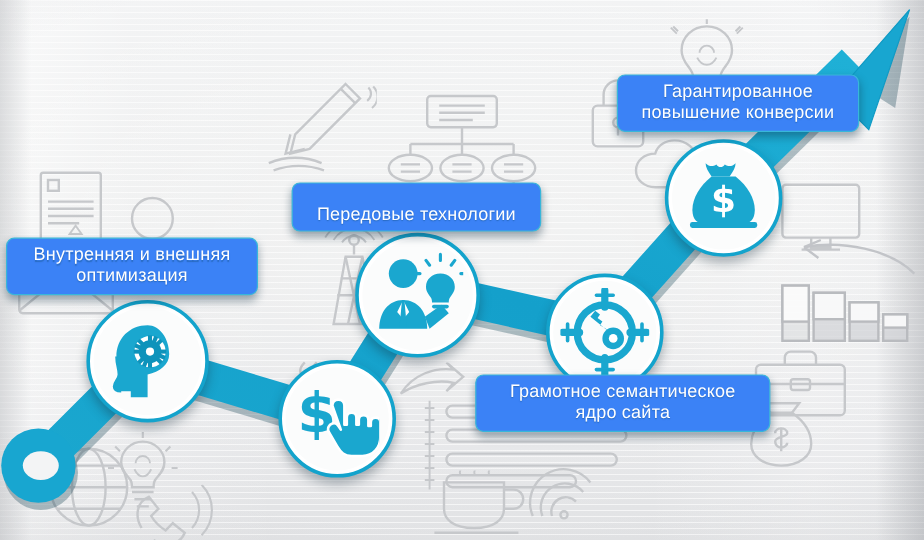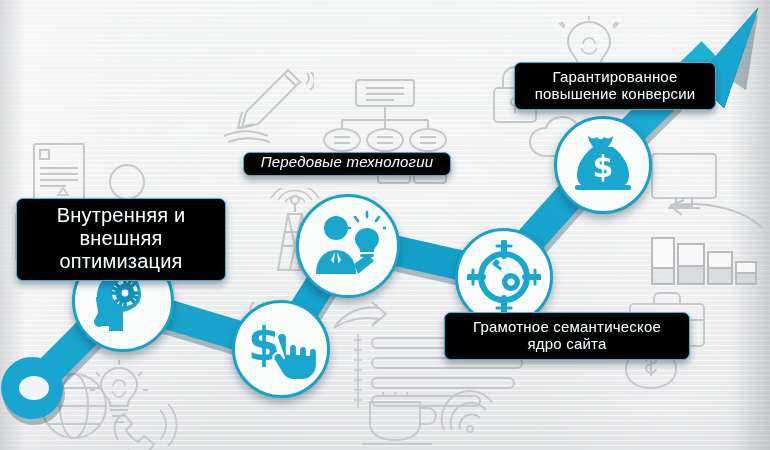--- a/index.html
+++ b/index.html
@@ -34,30 +34,30 @@
   .arrow-layer{position:absolute;inset:0;}
 
   
   .node{position:absolute;border-radius:50%;background:#fbfcfc;
         border:3px solid #13a3cc;
         box-shadow:0 5px 9px rgba(20,40,55,.34), inset 0 0 0 3px #ffffff;
         display:flex;align-items:center;justify-content:center;}
   .node svg{display:block;}
 
   
-  .label{position:absolute;background:#000000;color:#ffffff;
+  .label{position:absolute;background:#3b82f6;color:#ffffff;
         border-radius:7px;border:1px solid #38b6da;
         box-shadow:0 4px 7px rgba(15,45,65,.40);
         text-align:center;line-height:1.16;letter-spacing:.2px;
         padding:5px 9px 6px 9px;white-space:pre-line;
         text-shadow:0 1px 1px rgba(0,60,85,.35);}
-  .label.l1{left:16px;top:198px;width:190px;font-size:20px;}
+  .label.l1{left:5px;top:198px;width:190px;font-size:15px;}
   .label.l2{left:204px;top:396px;width:148px;font-size:15px;}
-  .label.l3{left:243px;top:152px;width:190px;font-size:15px;padding:0 8px 5px 8px;font-style:italic;}
-  .label.l4{left:396px;top:312px;width:226px;font-size:15px;margin-left:48px;}
+  .label.l3{left:243px;top:152px;width:190px;font-size:15px;padding:17px 8px 5px 8px;}
+  .label.l4{left:396px;top:312px;width:226px;font-size:15px;}
   .label.l5{left:514px;top:62px;width:182px;font-size:15px;}
 </style>
 </head>
 <body>
 
 <div id="stage">
 
   <div class="bg-base"></div>
   <div class="bg-lines"></div>
   <div class="bg-vign"></div>

